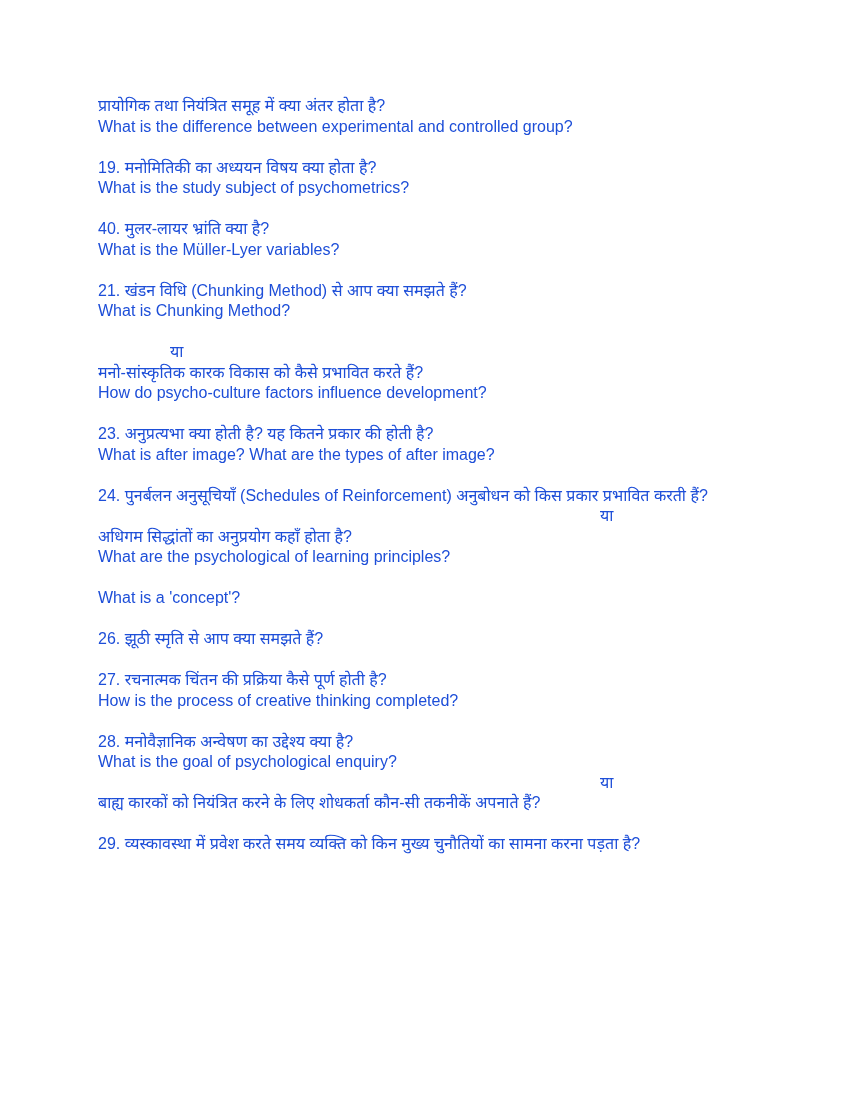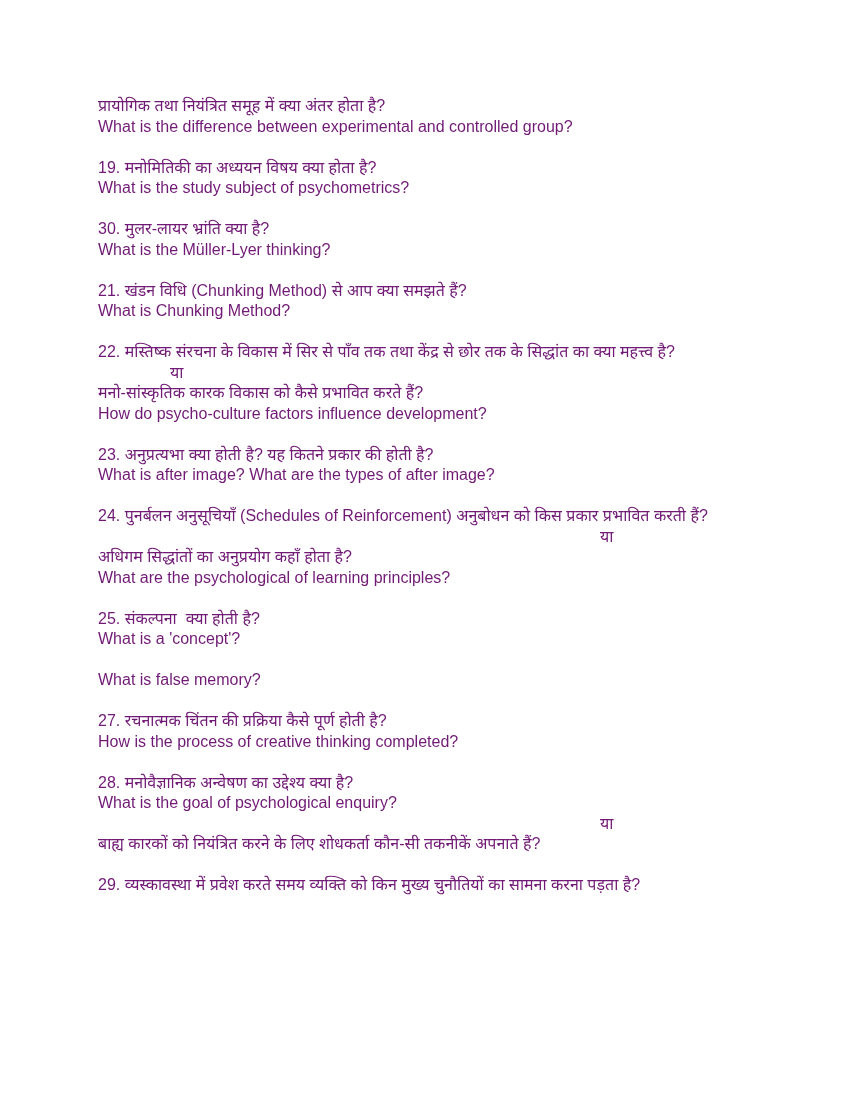--- a/index.html
+++ b/index.html
@@ -7,21 +7,21 @@
     padding: 0;
     background: #ffffff;
   }
   .page {
     position: relative;
     width: 850px;
     height: 1100px;
     background: #ffffff;
     overflow: hidden;
     font-family: "Liberation Sans", sans-serif;
-    color: #701a75;
+    color: #1d4ed8;
   }
   .doc-content {
     position: absolute;
     left: 98px;
     top: 96px;
     width: 672px;
     font-size: 16px;
     line-height: 20.5px;
   }
   .doc-content p {
@@ -40,43 +40,41 @@
 <body>
 
 <div class="page">
   <div class="doc-content">
       <p class="line-hi" lang="hi">प्रायोगिक तथा नियंत्रित समूह में क्या अंतर होता है?</p>
       <p class="line-en" lang="en">What is the difference between experimental and controlled group?</p>
       <p class="line-blank">&nbsp;</p>
       <p class="line-hi" lang="hi">19. मनोमितिकी का अध्ययन विषय क्या होता है?</p>
       <p class="line-en" lang="en">What is the study subject of psychometrics?</p>
       <p class="line-blank">&nbsp;</p>
-      <p class="line-hi" lang="hi">30. मुलर-लायर भ्रांति क्या है?</p>
-      <p class="line-en" lang="en">What is the Müller-Lyer thinking?</p>
+      <p class="line-hi" lang="hi">40. मुलर-लायर भ्रांति क्या है?</p>
+      <p class="line-en" lang="en">What is the Müller-Lyer variables?</p>
       <p class="line-blank">&nbsp;</p>
       <p class="line-hi" lang="hi">21. खंडन विधि (Chunking Method) से आप क्या समझते हैं?</p>
       <p class="line-en" lang="en">What is Chunking Method?</p>
       <p class="line-blank">&nbsp;</p>
-      <p class="line-hi" lang="hi">22. मस्तिष्क संरचना के विकास में सिर से पाँव तक तथा केंद्र से छोर तक के सिद्धांत का क्या महत्त्व है?</p>
       <p class="line-or" lang="hi" style="padding-left: 72px;">या</p>
       <p class="line-hi" lang="hi">मनो-सांस्कृतिक कारक विकास को कैसे प्रभावित करते हैं?</p>
       <p class="line-en" lang="en">How do psycho-culture factors influence development?</p>
       <p class="line-blank">&nbsp;</p>
       <p class="line-hi" lang="hi">23. अनुप्रत्यभा क्या होती है? यह कितने प्रकार की होती है?</p>
       <p class="line-en" lang="en">What is after image? What are the types of after image?</p>
       <p class="line-blank">&nbsp;</p>
       <p class="line-hi" lang="hi">24. पुनर्बलन अनुसूचियाँ (Schedules of Reinforcement) अनुबोधन को किस प्रकार प्रभावित करती हैं?</p>
       <p class="line-or" lang="hi" style="padding-left: 502px;">या</p>
       <p class="line-hi" lang="hi">अधिगम सिद्धांतों का अनुप्रयोग कहाँ होता है?</p>
       <p class="line-en" lang="en">What are the psychological of learning principles?</p>
       <p class="line-blank">&nbsp;</p>
-      <p class="line-hi" lang="hi">25. संकल्पना  क्या होती है?</p>
       <p class="line-en" lang="en">What is a 'concept'?</p>
       <p class="line-blank">&nbsp;</p>
-      <p class="line-en" lang="en">What is false memory?</p>
+      <p class="line-hi" lang="hi">26. झूठी स्मृति से आप क्या समझते हैं?</p>
       <p class="line-blank">&nbsp;</p>
       <p class="line-hi" lang="hi">27. रचनात्मक चिंतन की प्रक्रिया कैसे पूर्ण होती है?</p>
       <p class="line-en" lang="en">How is the process of creative thinking completed?</p>
       <p class="line-blank">&nbsp;</p>
       <p class="line-hi" lang="hi">28. मनोवैज्ञानिक अन्वेषण का उद्देश्य क्या है?</p>
       <p class="line-en" lang="en">What is the goal of psychological enquiry?</p>
       <p class="line-or" lang="hi" style="padding-left: 502px;">या</p>
       <p class="line-hi" lang="hi">बाह्य कारकों को नियंत्रित करने के लिए शोधकर्ता कौन-सी तकनीकें अपनाते हैं?</p>
       <p class="line-blank">&nbsp;</p>
       <p class="line-hi" lang="hi">29. व्यस्कावस्था में प्रवेश करते समय व्यक्ति को किन मुख्य चुनौतियों का सामना करना पड़ता है?</p>

